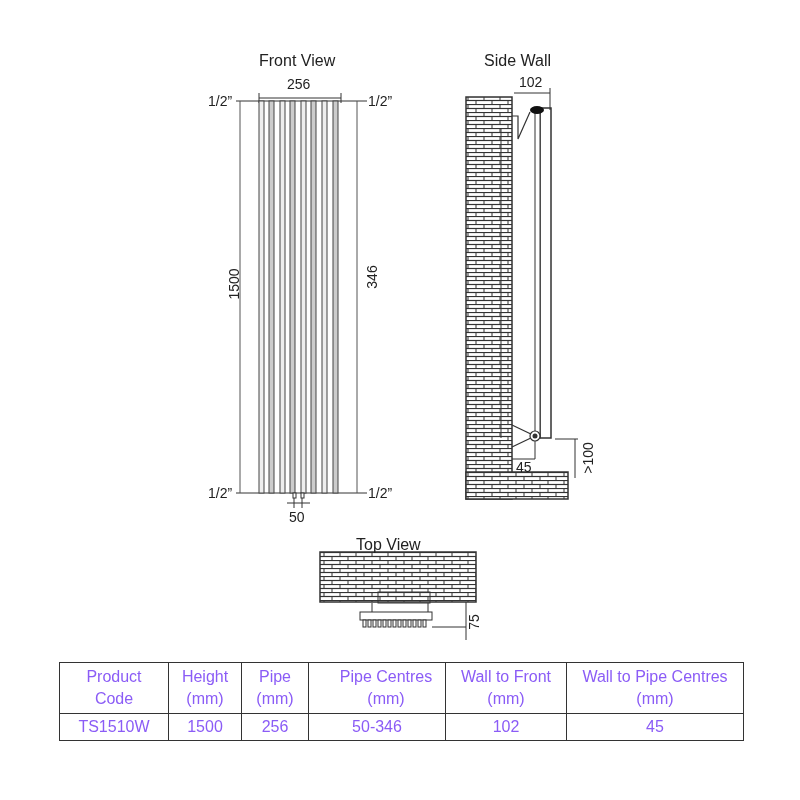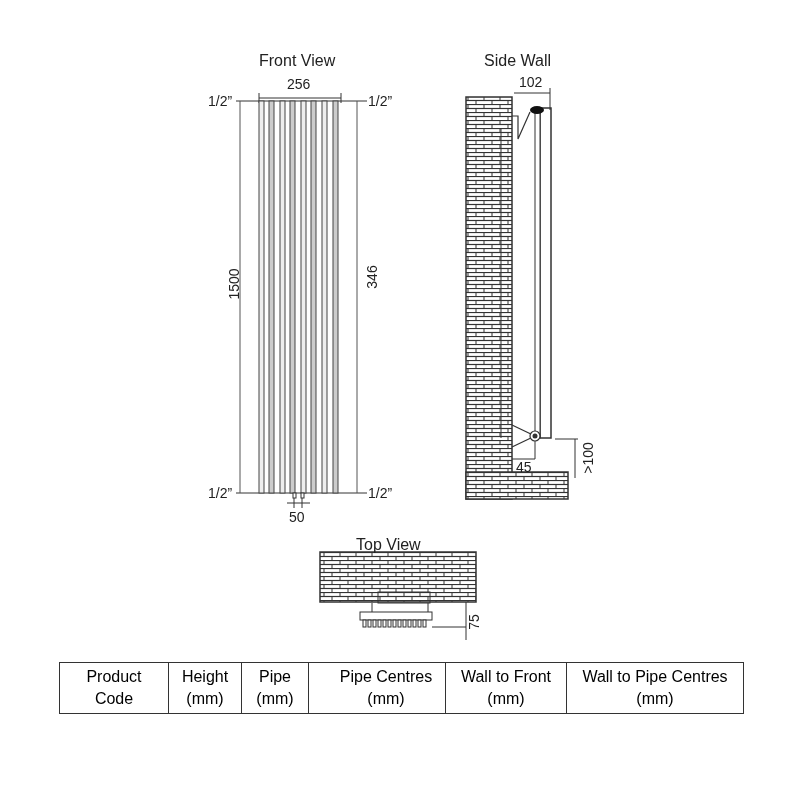--- a/index.html
+++ b/index.html
@@ -4,21 +4,21 @@
 <style>
   html, body { margin: 0; padding: 0; background: #ffffff; }
   body { width: 800px; height: 800px; position: relative; overflow: hidden;
          font-family: "Liberation Sans", sans-serif; color: #222; }
   .abs { position: absolute; }
   .title { font-size: 16px; color: #222; white-space: nowrap; }
   .dim { font-size: 14px; color: #222; white-space: nowrap; }
   .vert { transform: rotate(-90deg); transform-origin: center center; }
   svg.drawing { position: absolute; left: 0; top: 0; }
   table.spec { position: absolute; left: 59px; top: 662px; border-collapse: collapse;
-               font-size: 16px; color: #000000; }
+               font-size: 16px; color: #8b5cf6; }
   table.spec td { border: 1px solid #333; text-align: center; padding: 0 4px; line-height: 22px; }
   table.spec tr.head td { height: 50px; }
   table.spec tr.row td { height: 26px; }
   .hl { display: block; }
 </style>
 </head>
 <body>
 
 <svg class="drawing" width="800" height="800" viewBox="0 0 800 800">
   <defs>
@@ -157,14 +157,22 @@
         </td>
     <td style="width:112px;text-align:center;">
           <span class="hl">Wall to Front</span>
           <span class="hl">(mm)</span>
         </td>
     <td style="width:168px;">
           <span class="hl">Wall to Pipe Centres</span>
           <span class="hl">(mm)</span>
         </td>
   </tr>
+  <tr class="row">
+    <td>TS1510W</td>
+    <td>1500</td>
+    <td>256</td>
+    <td>50-346</td>
+    <td>102</td>
+    <td>45</td>
+  </tr>
 </tbody>
   </table>
 
 </body></html>

